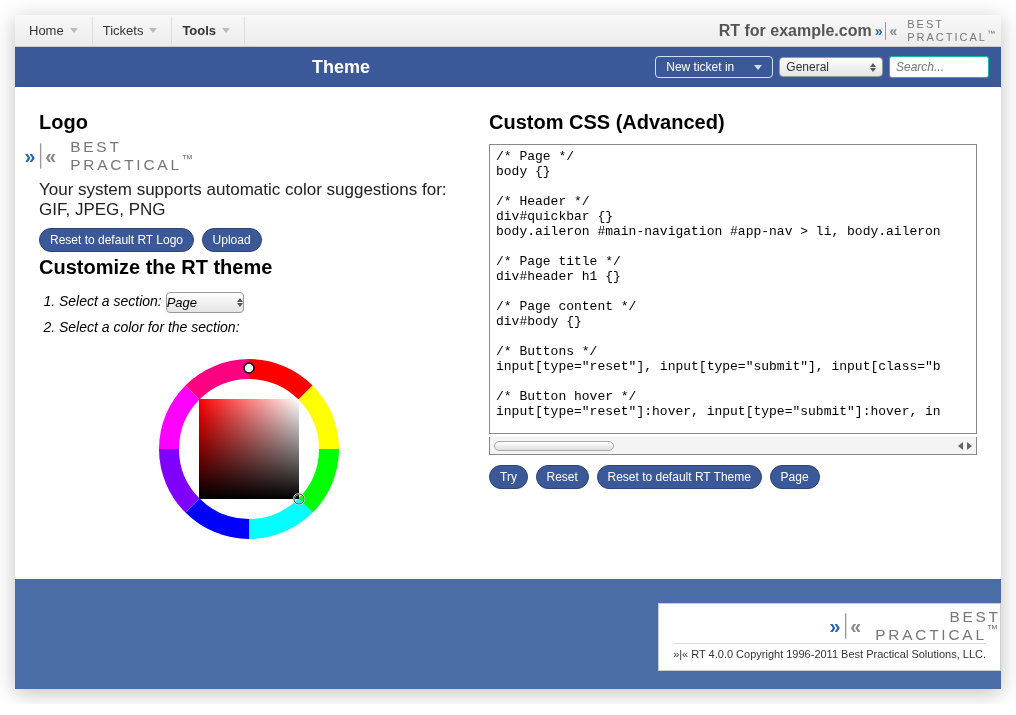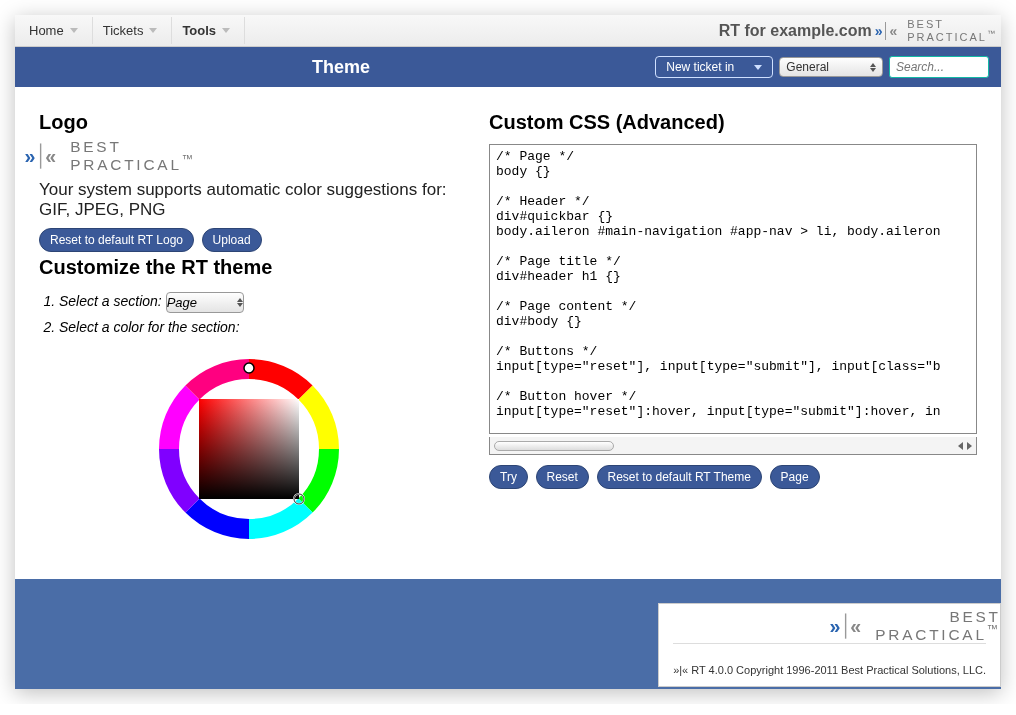--- a/index.html
+++ b/index.html
@@ -261,21 +261,21 @@
     background: #fff;
     border: 1px solid #ccc;
     padding: 10px 14px;
     text-align: right;
   }
   .footer-box .copy {
     font-size: 11px;
     color: #333;
     margin-top: 6px;
     border-top: 1px solid #ddd;
-    padding-top: 20px;
+    padding-top: 4px;
   }
 </style>
 </head>
 <body>
 
 <div class="window">
 
   <div class="topbar">
     <div class="menu-item">
       <span>Home</span>

